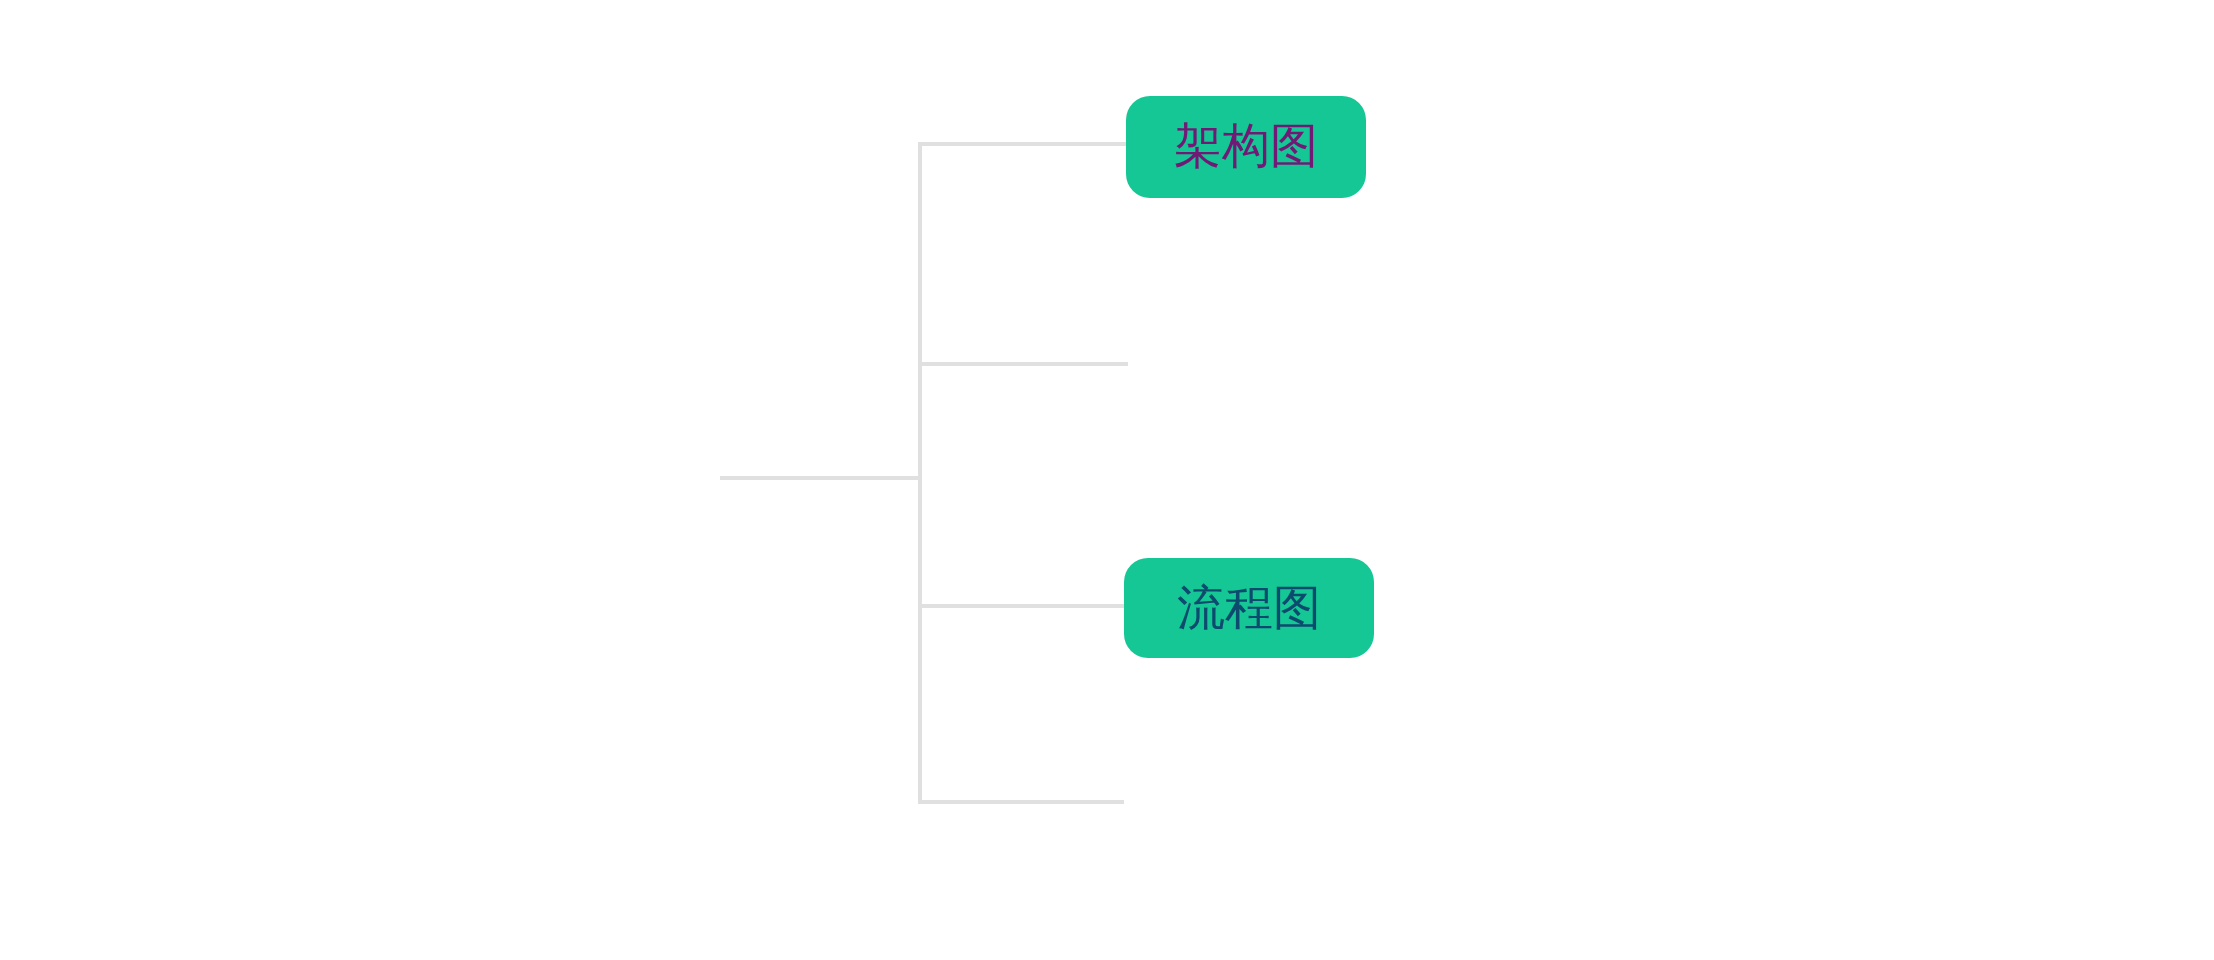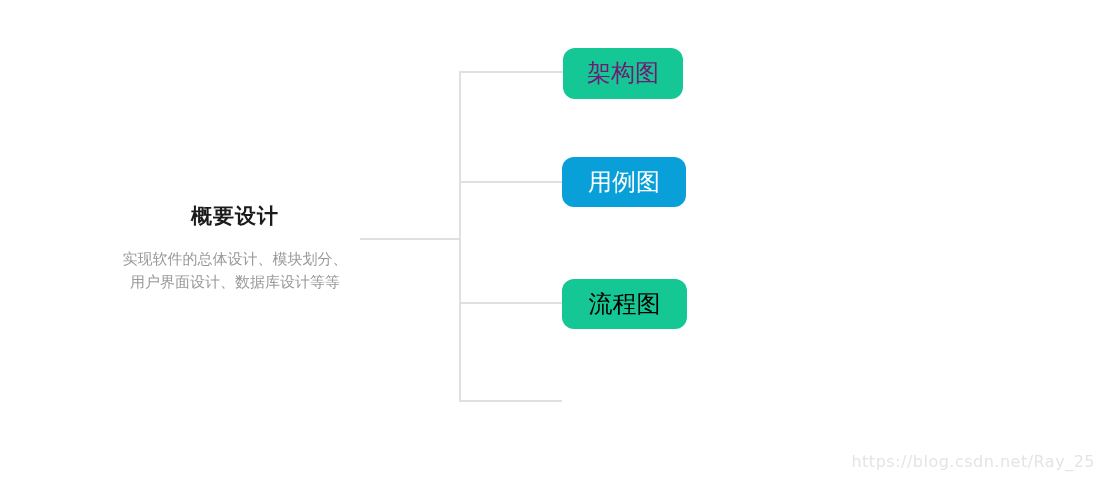--- a/index.html
+++ b/index.html
@@ -58,37 +58,28 @@
     bottom: 9px;
     font-size: 16px;
     letter-spacing: 0.5px;
   }
 </style>
 </head>
 <body>
 
 <div class="stage">
 
-  <div class="root-topic">
-    <div class="root-title" style="color: rgb(27, 27, 27);">概要设计</div>
-    <div class="root-note" style="color: rgb(153, 153, 153);">
-      <div>实现软件的总体设计、模块划分、</div>
-      <div>用户界面设计、数据库设计等等</div>
-    </div>
-  </div>
 
   <div class="conn h" style="left: 360px; top: 238px; width: 100px; background-color: rgb(224, 224, 224);"></div>
   <div class="conn v" style="left: 459px; top: 71px; height: 331px; background-color: rgb(224, 224, 224);"></div>
   <div class="conn h" style="left: 459px; top: 71px; width: 106px; background-color: rgb(224, 224, 224);"></div>
   <div class="conn h" style="left: 459px; top: 181px; width: 105px; background-color: rgb(224, 224, 224);"></div>
   <div class="conn h" style="left: 459px; top: 302px; width: 105px; background-color: rgb(224, 224, 224);"></div>
   <div class="conn h" style="left: 459px; top: 400px; width: 103px; background-color: rgb(224, 224, 224);"></div>
 
   <div class="topic-node" style="left: 563px; top: 48px; width: 120px; height: 51px; background-color: rgb(21, 199, 149); color: #701a75;">架构图</div>
 
-  <div class="topic-node" style="left: 562px; top: 157px; width: 124px; height: 50px; background-color: rgb(9, 160, 218); color: rgb(255, 255, 255);">用例图</div>
 
-  <div class="topic-node" style="left: 562px; top: 279px; width: 125px; height: 50px; background-color: rgb(21, 199, 149); color: #000000;">流程图</div>
+  <div class="topic-node" style="left: 562px; top: 279px; width: 125px; height: 50px; background-color: rgb(21, 199, 149); color: #0c4a6e;">流程图</div>
 
 
-  <div class="watermark" style="color: rgb(228, 228, 228);">https://blog.csdn.net/Ray_25</div>
 
 </div>
 
 </body></html>

